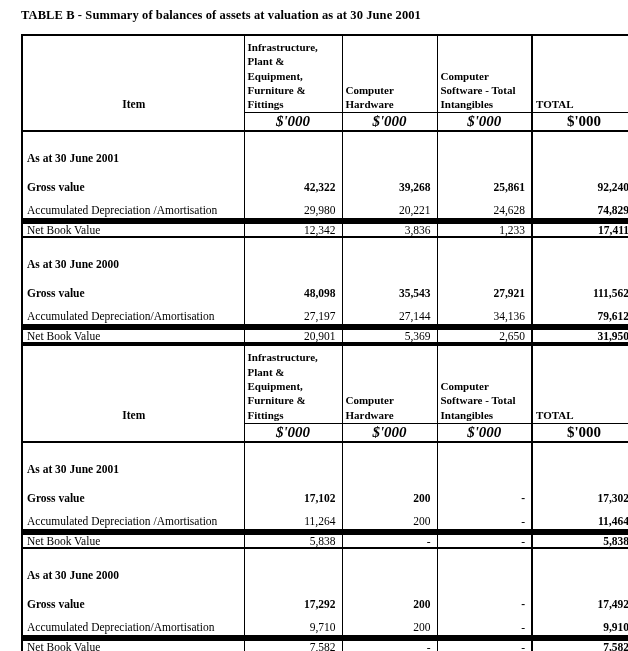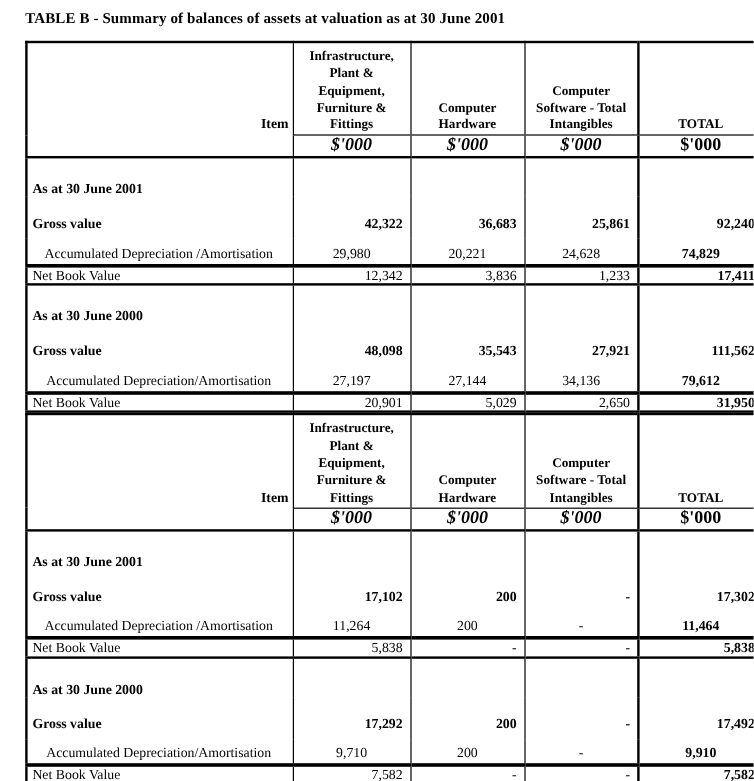--- a/index.html
+++ b/index.html
@@ -39,28 +39,28 @@
   }
   
   table.fin td + td { border-left: 1px solid #000; }
   table.fin td.total-col,
   table.fin td.total-hd,
   table.fin td.unit-total { border-left: 2px solid #000; }
   
   tr.hdr td {
     vertical-align: bottom;
     font-weight: bold;
-    text-align: center;
+    text-align: left;
     font-size: 11px;
     line-height: 1.3;
     padding: 4px 3px 1px 3px;
     height: 74px;
   }
   tr.hdr td.item-hd {
-    text-align: right;
+    text-align: center;
     padding-left: 4px;
     font-size: 11.5px;
   }
   
   tr.unit td {
     border-top: 1px solid #000;
     border-bottom: 2px solid #000;
     text-align: center;
     font-weight: bold;
     font-style: italic;
@@ -75,24 +75,24 @@
   tr.sec td {
     height: 22px;
     vertical-align: top;
     padding-top: 20px;
   }
   tr.sec td.sec-label { font-weight: bold; padding-left: 4px; }
   
   tr.data td { vertical-align: bottom; text-align: right; }
   tr.data td.row-label { text-align: left; padding-left: 4px; }
   tr.data.tall td { height: 35px; padding-bottom: 6px; font-weight: bold; }
-  tr.data.mid td { height: 22px; padding-bottom: 2px; text-align: center; }
+  tr.data.mid td { height: 22px; padding-bottom: 2px; }
   
   tr.nbv td {
-    border-top: 3px solid #000000;
+    border-top: 6px solid #000000;
     border-bottom: 2px solid #000;
     height: 16px;
     vertical-align: middle;
     text-align: right;
   }
   tr.nbv td.row-label { text-align: left; padding-left: 4px; }
   td.total-col { font-weight: bold; padding-right: 7px; }
 </style>
 </head>
 <body>
@@ -128,21 +128,21 @@
       <tr class="sec">
         <td class="sec-label">As at 30 June 2001</td>
         <td></td>
         <td></td>
         <td></td>
         <td class="total-col"></td>
       </tr>
       <tr class="data tall">
         <td class="row-label">Gross value</td>
         <td>42,322</td>
-        <td>36,683</td>
+        <td>39,268</td>
         <td>25,861</td>
         <td class="total-col">92,240</td>
       </tr>
       <tr class="data mid">
         <td class="row-label">Accumulated Depreciation /Amortisation</td>
         <td>29,980</td>
         <td>20,221</td>
         <td>24,628</td>
         <td class="total-col">74,829</td>
       </tr>
@@ -171,21 +171,21 @@
       <tr class="data mid">
         <td class="row-label">Accumulated Depreciation/Amortisation</td>
         <td>27,197</td>
         <td>27,144</td>
         <td>34,136</td>
         <td class="total-col">79,612</td>
       </tr>
       <tr class="nbv">
         <td class="row-label">Net Book Value</td>
         <td>20,901</td>
-        <td>5,029</td>
+        <td>5,369</td>
         <td>2,650</td>
         <td class="total-col">31,950</td>
       </tr>
     </tbody>
   </table>
 
 
   <table class="fin">
     <colgroup>
       <col style="width:222px">

